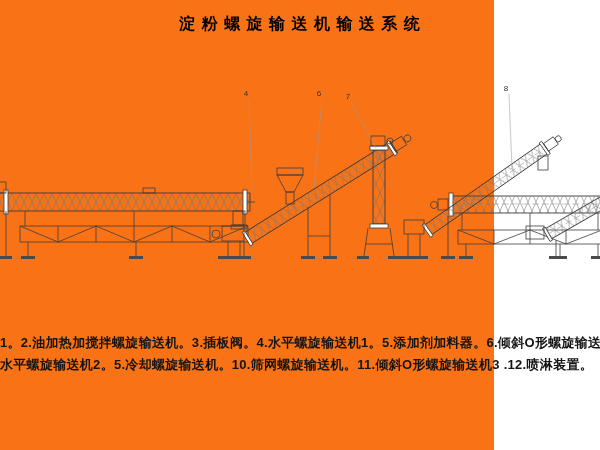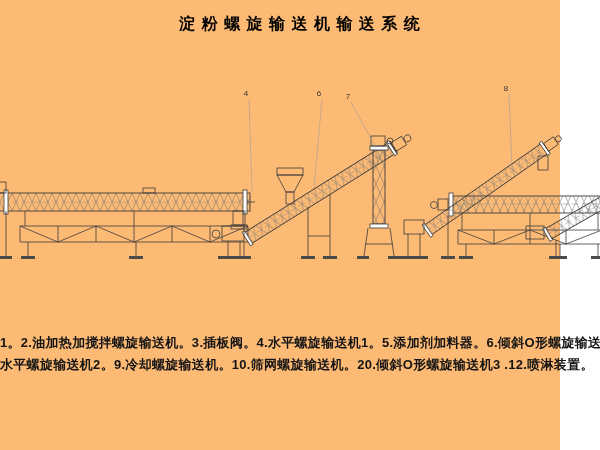--- a/index.html
+++ b/index.html
@@ -1,17 +1,17 @@
 <!DOCTYPE html>
 <html><head>
 <meta charset="utf-8">
 <style>
   html,body{margin:0;padding:0;background:#fff;}
   body{width:600px;height:450px;overflow:hidden;font-family:"Liberation Sans",sans-serif;}
-  .page{position:relative;width:560px;height:450px;background:#fdba74;}
+  .page{position:relative;width:494px;height:450px;background:#f97316;}
   .title{position:absolute;top:14px;left:0;width:600px;margin:0;text-align:center;
          font-size:16px;font-weight:bold;color:#000;letter-spacing:1px;
          font-family:"Liberation Sans",sans-serif;}
   .drawing{position:absolute;top:58px;left:0;}
   .caption{position:absolute;top:332px;left:0;width:600px;overflow:hidden;}
   .cap-line{white-space:nowrap;font-size:13px;font-weight:700;color:#141414;
             line-height:22px;letter-spacing:0.3px;}
   
   .ln{fill:none;stroke:#3c3c3c;stroke-width:0.8;}
   .tube{fill:url(#hx);stroke:#3c3c3c;stroke-width:0.9;}
@@ -148,16 +148,16 @@
       <path class="leader" d="M509,36 L512,111"></path>
       <text class="callout" x="246" y="38" text-anchor="middle">4</text>
       <text class="callout" x="319" y="38" text-anchor="middle">6</text>
       <text class="callout" x="348" y="41" text-anchor="middle">7</text>
       <text class="callout" x="506" y="33" text-anchor="middle">8</text>
     </g>
   </svg>
 
   <div class="caption">
     <div class="cap-line">1。2.油加热加搅拌螺旋输送机。3.插板阀。4.水平螺旋输送机1。5.添加剂加料器。6.倾斜O形螺旋输送机2</div>
-    <div class="cap-line">水平螺旋输送机2。9.冷却螺旋输送机。10.筛网螺旋输送机。20.倾斜O形螺旋输送机3 .12.喷淋装置。</div>
+    <div class="cap-line">水平螺旋输送机2。5.冷却螺旋输送机。10.筛网螺旋输送机。11.倾斜O形螺旋输送机3 .12.喷淋装置。</div>
   </div>
 
 </div>
 
 </body></html>

